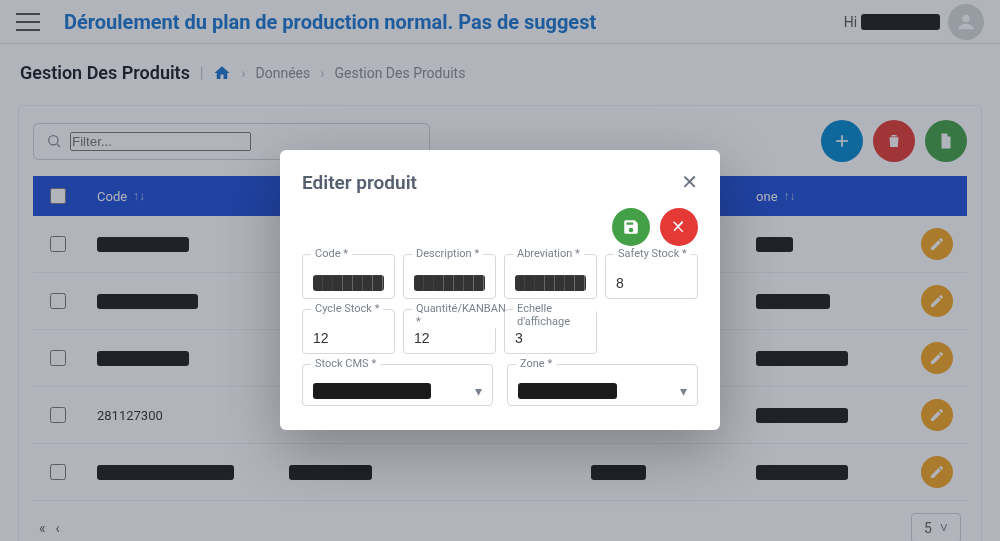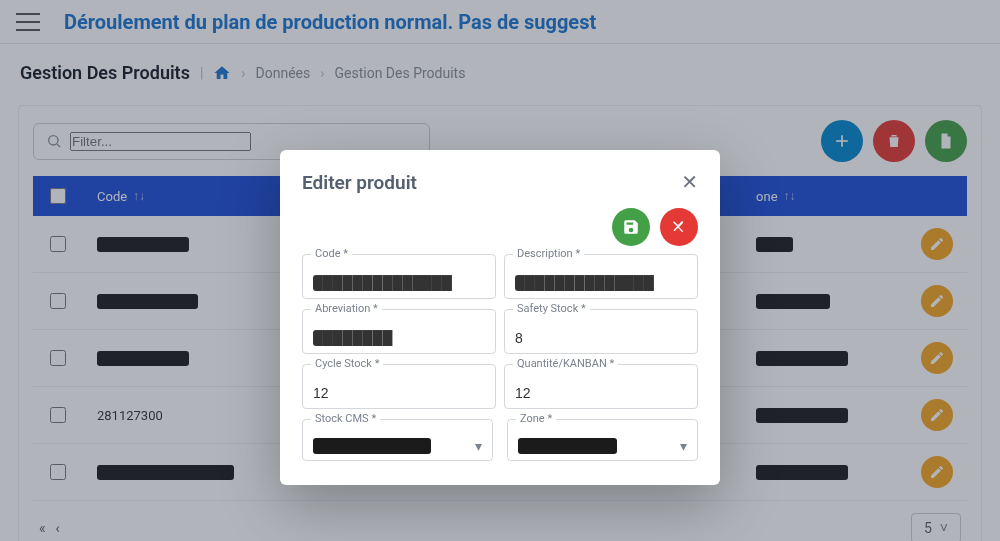--- a/index.html
+++ b/index.html
@@ -43,41 +43,49 @@
 .pager .pgbox { border: 1px solid #cdd0d5; border-radius: 4px; padding: 6px 12px; display: flex; align-items: center; gap: 8px; }
 .mask { position: absolute; inset: 0; background: rgba(40,48,63,.36); display: flex; align-items: flex-start; justify-content: center; padding-top: 150px; }
 .dialog { width: 440px; background: #fff; border-radius: 6px; box-shadow: 0 20px 60px rgba(0,0,0,.28); padding: 20px 22px 24px; }
 .dlg-head { display: flex; align-items: center; }
 .dlg-title { font-size: 19px; font-weight: 600; color: #55606e; flex: 1; }
 .dlg-close { color: #6b7280; cursor: pointer; font-size: 20px; }
 .dlg-actions { display: flex; gap: 10px; justify-content: flex-end; margin: 14px 0 8px; }
 .roundbtn { width: 38px; height: 38px; border-radius: 50%; display: flex; align-items: center; justify-content: center; color: #fff; cursor: pointer; }
 .roundbtn.green { background: #43a047; }
 .roundbtn.red { background: #e53935; }
-.form { display: grid; grid-template-columns: 1fr 1fr; gap: 10px 8px; }
+.form { display: grid; grid-template-columns: 1fr 1fr 1fr 1fr; gap: 10px 8px; }
 .field { position: relative; border: 1px solid #d4d7dc; border-radius: 4px; padding: 18px 10px 6px; }
 .row2 { display: grid; grid-template-columns: 1fr 1fr; gap: 14px; margin-top: 10px; }
 .field label { position: absolute; top: -8px; left: 8px; background: #fff; padding: 0 4px; font-size: 11px; color: #7a828e; }
 .field input, .field .sel { border: none; outline: none; width: 100%; font-size: 14px; color: #333; background: transparent; }
 .sel { display: flex; align-items: center; justify-content: space-between; }
 .chev { color: #7a828e; }
 .redact { color: transparent; background: #1b1b1b; border-radius: 3px; -webkit-user-select: none; user-select: none; }
 svg { display: block; }
 </style>
 </head>
 <body>
 <div class="app">
 
   <div class="topbar">
     <div class="hamburger">
         <span></span>
         <span></span>
         <span></span>
       </div>
     <div class="title">Déroulement du plan de production normal. Pas de suggest</div>
+    <div class="user">
+      <span class="greet"><span>Hi</span> <span class="redact">████████</span></span>
+      <div class="avatar">
+          <svg viewBox="0 0 24 24">
+            <path d="M12 12a4 4 0 1 0-4-4 4 4 0 0 0 4 4Zm0 2c-3.3 0-8 1.7-8 5v1h16v-1c0-3.3-4.7-5-8-5Z"></path>
+          </svg>
+        </div>
+    </div>
   </div>
 
   <div class="crumbs">
     <span class="page">Gestion Des Produits</span>
     <span class="sep">|</span>
     <span class="home">
         <svg width="18" height="18" viewBox="0 0 24 24" fill="currentColor">
           <path d="M10 20v-6h4v6h5v-8h3L12 3 2 12h3v8z"></path>
         </svg>
       </span>
@@ -291,20 +299,21 @@
             </svg>
           </div>
       </div>
       <div class="form" id="form-grid">
           <div class="field"><label>Code *</label><input class="redact" value="██████████████" style=""></div>
           <div class="field"><label>Description *</label><input class="redact" value="██████████████" style=""></div>
           <div class="field"><label>Abreviation *</label><input class="redact" value="████████" style=""></div>
           <div class="field"><label>Safety Stock *</label><input value="8" style=""></div>
           <div class="field"><label>Cycle Stock *</label><input value="12" style=""></div>
           <div class="field"><label>Quantité/KANBAN *</label><input value="12" style=""></div>
+          <div class="field"><label>Echelle d'affichage</label><input value="3" style=""></div>
         </div>
       <div class="row2" id="form-row2">
           <div class="field">
             <label>Stock CMS *</label>
             <div class="sel">
               <span class="redact">Lig██████████</span>
               <span class="chev">▾</span>
             </div>
           </div>
           <div class="field">

